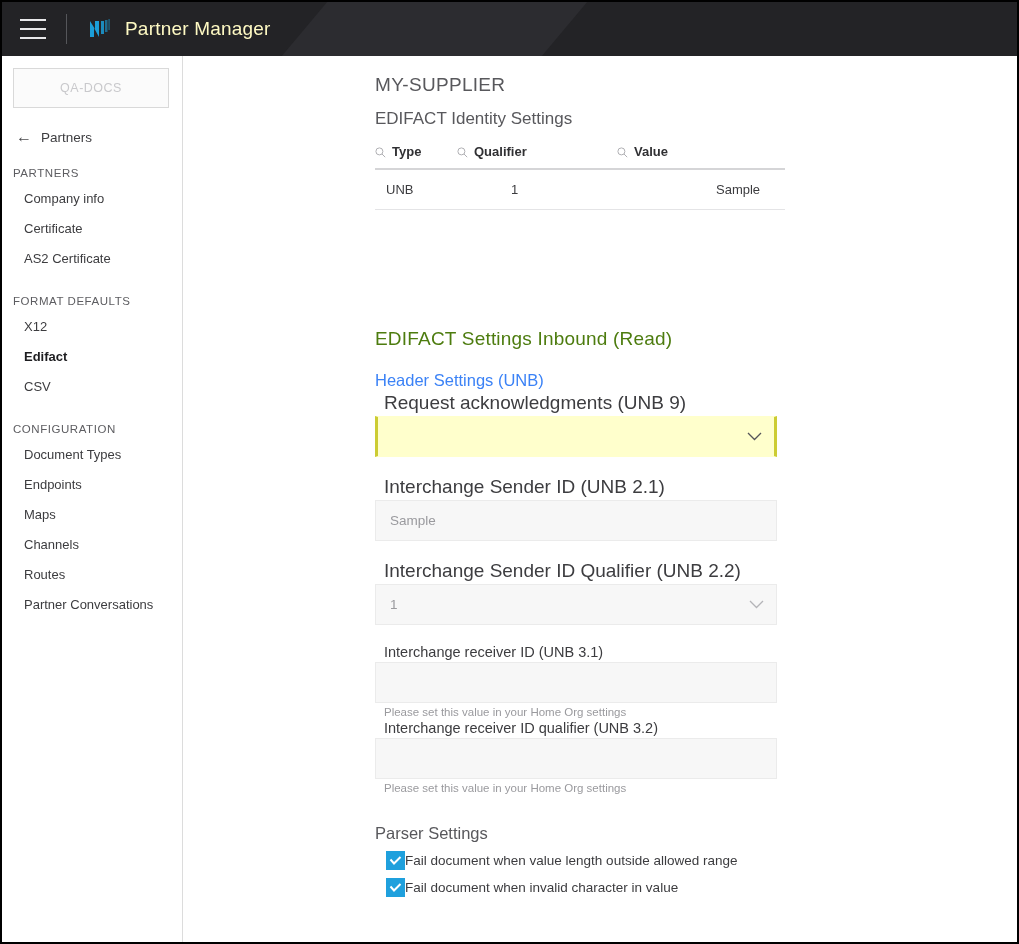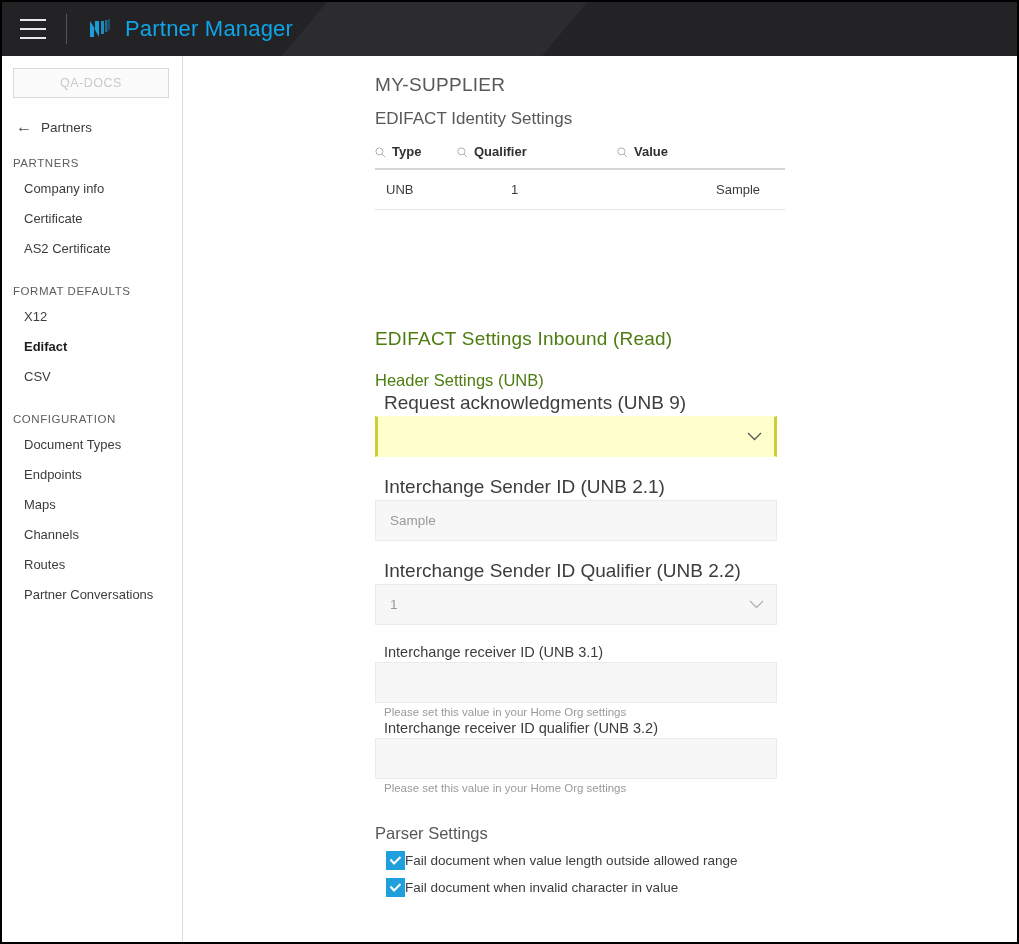--- a/index.html
+++ b/index.html
@@ -72,22 +72,22 @@
     margin-left: 18px;
     width: 26px;
     height: 28px;
     display: flex;
     align-items: center;
   }
   .app-title {
     position: relative;
     z-index: 2;
     margin-left: 14px;
-    color: #0ea5e9;
-    font-size: 22px;
+    color: #fef9c3;
+    font-size: 19px;
     letter-spacing: 0.2px;
   }
 
   
   .body-wrap {
     display: flex;
     height: 886px;
     background: #ffffff;
   }
 
@@ -95,21 +95,21 @@
   .sidebar {
     width: 181px;
     min-width: 181px;
     background: #ffffff;
     border-right: 1px solid #dcdcdc;
     padding-top: 12px;
     overflow: hidden;
   }
   .org-btn {
     margin: 0 13px 0 11px;
-    height: 30px;
+    height: 40px;
     border: 1px solid #d9d9d9;
     background: #fbfbfb;
     display: flex;
     align-items: center;
     justify-content: center;
     color: #c9c9cc;
     font-size: 12.5px;
     letter-spacing: 0.5px;
     cursor: pointer;
   }
@@ -207,21 +207,21 @@
   
   .form-block { margin-top: 118px; }
   .form-h2 {
     font-size: 19px;
     color: #4d7c0f;
     font-weight: normal;
     letter-spacing: 0.2px;
   }
   .form-h3 {
     font-size: 16.5px;
-    color: #4d7c0f;
+    color: #3b82f6;
     font-weight: normal;
     margin-top: 21px;
   }
   .field { margin-top: 2px; }
   .field-label {
     font-size: 19px;
     color: #3d3d40;
     padding-left: 9px;
     margin-bottom: 2px;
     display: block;

